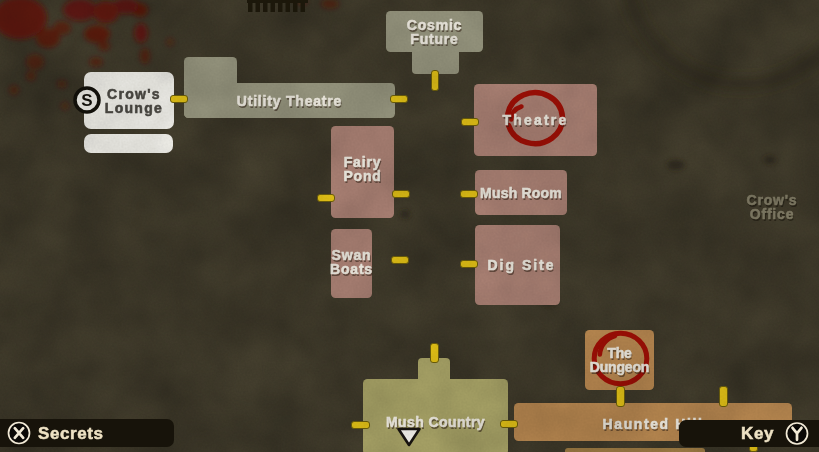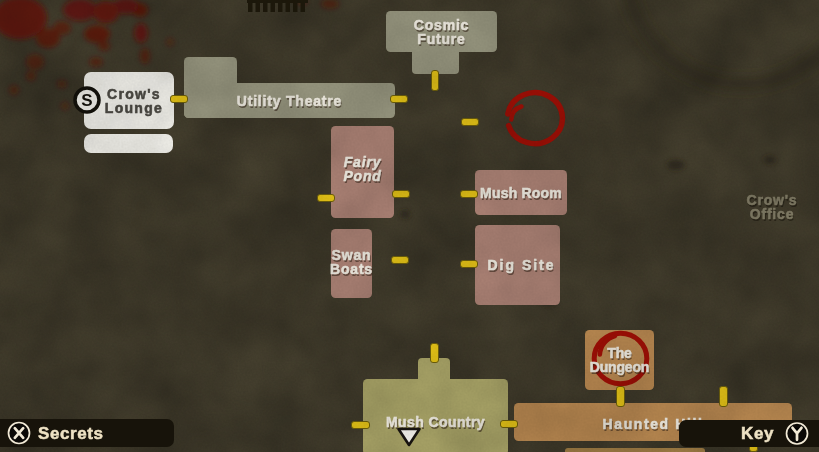--- a/index.html
+++ b/index.html
@@ -101,27 +101,30 @@
   </svg>
 
   <div class="box olive" style="left:184px;top:57px;width:53px;height:61px;"></div>
 
   <div class="box olive" style="left:184px;top:83px;width:211px;height:35px;">
     <div class="lbl">Utility Theatre</div>
   </div>
 
   <div class="box olive" style="left:412px;top:45px;width:47px;height:29px;border-radius:4px;"></div>
 
-  <div class="box olive" style="left:386px;top:11px;width:111px;height:41px;text-align:center;">
+  <div class="box olive" style="left:386px;top:11px;width:97px;height:41px;text-align:center;">
     <div class="lbl">Cosmic<br>Future</div>
   </div>
 
 
-
-  <div class="box rose" style="left:331px;top:126px;width:63px;height:92px;font-style:italic;">
+  <div class="box rose" style="left:474px;top:84px;width:123px;height:72px;">
+    <div class="lbl" style="letter-spacing:2.2px;">Theatre</div>
+  </div>
+
+  <div class="box rose" style="left:331px;top:126px;width:63px;height:92px;">
     <div class="lbl" style="position:relative;top:-3px;">Fairy<br>Pond</div>
   </div>
 
   <div class="box rose" style="left:331px;top:229px;width:41px;height:69px;">
     <div class="lbl" style="position:relative;top:-2px;">Swan<br>Boats</div>
   </div>
 
   <div class="box rose" style="left:475px;top:170px;width:92px;height:45px;">
     <div class="lbl" style="letter-spacing:0.2px;">Mush Room</div>
   </div>

